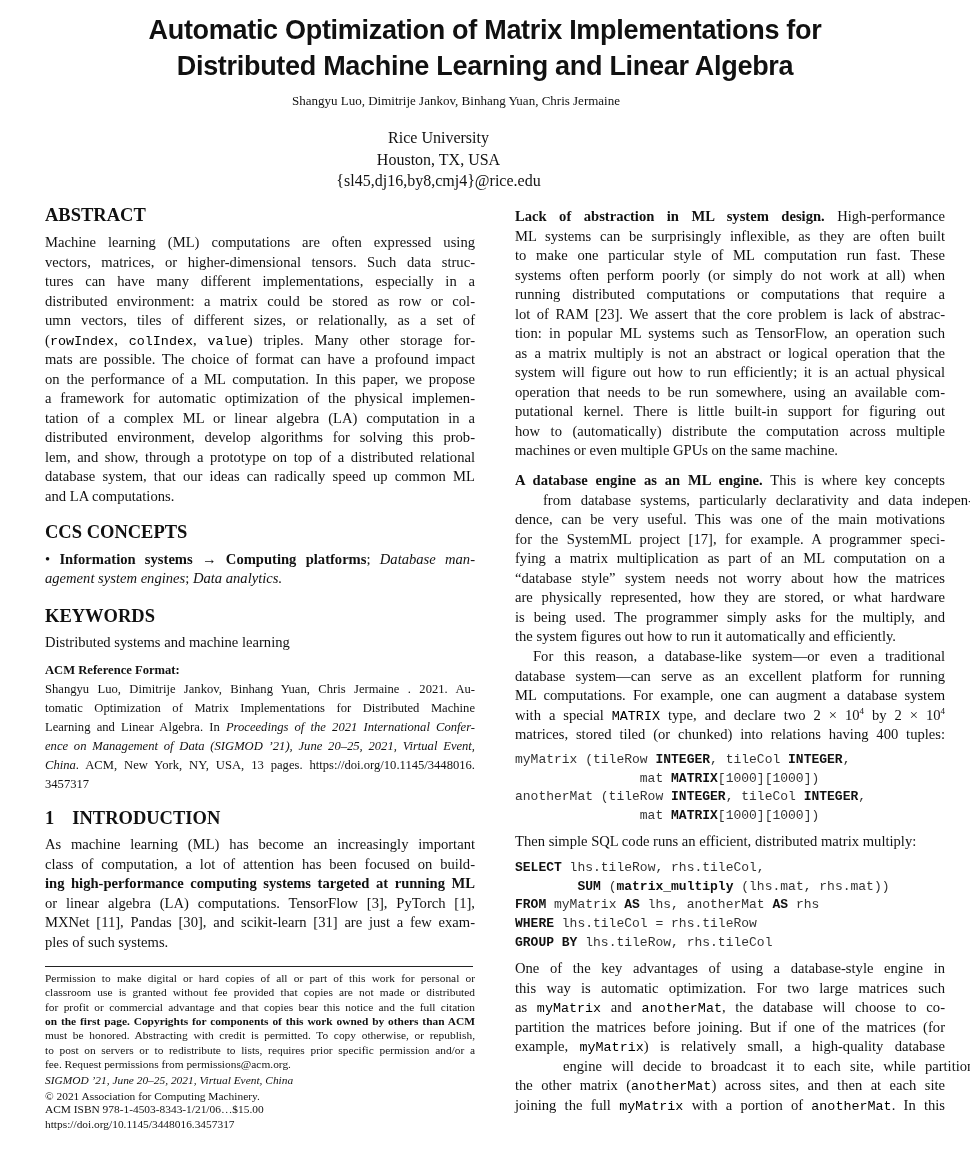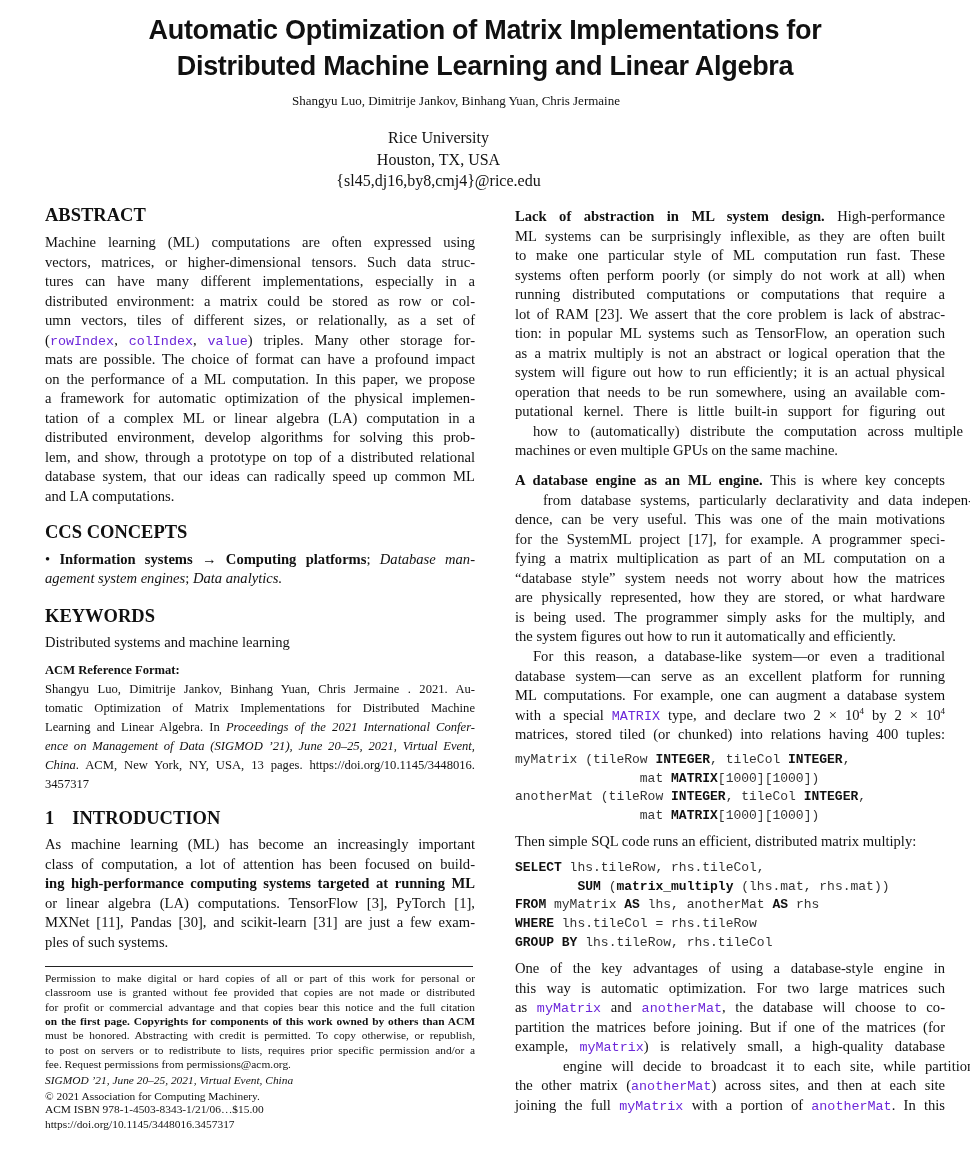--- a/index.html
+++ b/index.html
@@ -8,21 +8,21 @@
   .title .l1 { position: absolute; top: 13px; left: 0; width: 100%; }
   .title .l2 { position: absolute; top: 49px; left: 0; width: 100%; }
   .authors { position: absolute; top: 93px; left: 0; width: 912px; text-align: center; font-size: 13px; }
   .aff { position: absolute; left: 0; width: 877px; text-align: center; font-size: 16px; }
   .col { position: absolute; top: 0; width: 430px; }
   .left { left: 45px; }
   .right { left: 515px; }
   .h { position: absolute; font-weight: bold; font-size: 18.5px; white-space: nowrap; }
   .line { position: absolute; left: 0; width: 430px; font-size: 14.6px; white-space: nowrap; text-align: justify; text-align-last: justify; height: 20px; line-height: 20px; }
   .line.last { text-align-last: left; }
-  .mono { font-family: "Liberation Mono", "DejaVu Sans Mono", monospace; font-size: 13.4px; color: #6d28d9; }
+  .mono { font-family: "Liberation Mono", "DejaVu Sans Mono", monospace; font-size: 13.4px; color: #000000; }
   .b { font-weight: bold; }
   .i { font-style: italic; }
   .code { position: absolute; left: 0; font-family: "Liberation Mono", "DejaVu Sans Mono", monospace; font-size: 13px; white-space: pre; color: #333; height: 19px; line-height: 19px; }
   .code .k { font-weight: bold; color: #111; }
   .small { position: absolute; left: 0; width: 430px; font-size: 11.4px; white-space: nowrap; height: 15px; line-height: 15px; text-align: justify; text-align-last: justify; }
   .small.last { text-align-last: left; }
   .ref { position: absolute; left: 0; width: 430px; font-size: 12.6px; white-space: nowrap; height: 18px; line-height: 18px; text-align: justify; text-align-last: justify; }
   .ref.last { text-align-last: left; }
   .rule { position: absolute; left: 0; width: 428px; height: 1px; background: #222; }
   sup { font-size: 9px; vertical-align: 6px; line-height: 0; }
@@ -110,21 +110,21 @@
       <div class="line" style="top: 225.5px;">ML systems can be surprisingly inflexible, as they are often built</div>
       <div class="line" style="top: 245px;">to make one particular style of ML computation run fast. These</div>
       <div class="line" style="top: 264.5px;">systems often perform poorly (or simply do not work at all) when</div>
       <div class="line" style="top: 284px;">running distributed computations or computations that require a</div>
       <div class="line" style="top: 303.5px;">lot of RAM [23]. We assert that the core problem is lack of abstrac-</div>
       <div class="line" style="top: 323px;">tion: in popular ML systems such as TensorFlow, an operation such</div>
       <div class="line" style="top: 342.5px;">as a matrix multiply is not an abstract or logical operation that the</div>
       <div class="line" style="top: 362px;">system will figure out how to run efficiently; it is an actual physical</div>
       <div class="line" style="top: 381.5px;">operation that needs to be run somewhere, using an available com-</div>
       <div class="line" style="top: 401px;">putational kernel. There is little built-in support for figuring out</div>
-      <div class="line" style="top: 420.5px; margin-left: 18px;">how to (automatically) distribute the computation across multiple</div>
+      <div class="line" style="top: 420.5px;">how to (automatically) distribute the computation across multiple</div>
       <div class="line last" style="top: 440px;">machines or even multiple GPUs on the same machine.</div>
     </div>
   <div id="para2-lines">
       <div class="line" style="top: 470px;"><span class="b">A database engine as an ML engine.</span><span> This is where key concepts</span></div>
       <div class="line" style="top: 489.5px; margin-left: 28px;">from database systems, particularly declarativity and data indepen-</div>
       <div class="line" style="top: 509px;">dence, can be very useful. This was one of the main motivations</div>
       <div class="line" style="top: 528.5px;">for the SystemML project [17], for example. A programmer speci-</div>
       <div class="line" style="top: 548px;">fying a matrix multiplication as part of an ML computation on a</div>
       <div class="line" style="top: 567.5px;">“database style” system needs not worry about how the matrices</div>
       <div class="line" style="top: 587px;">are physically represented, how they are stored, or what hardware</div>

